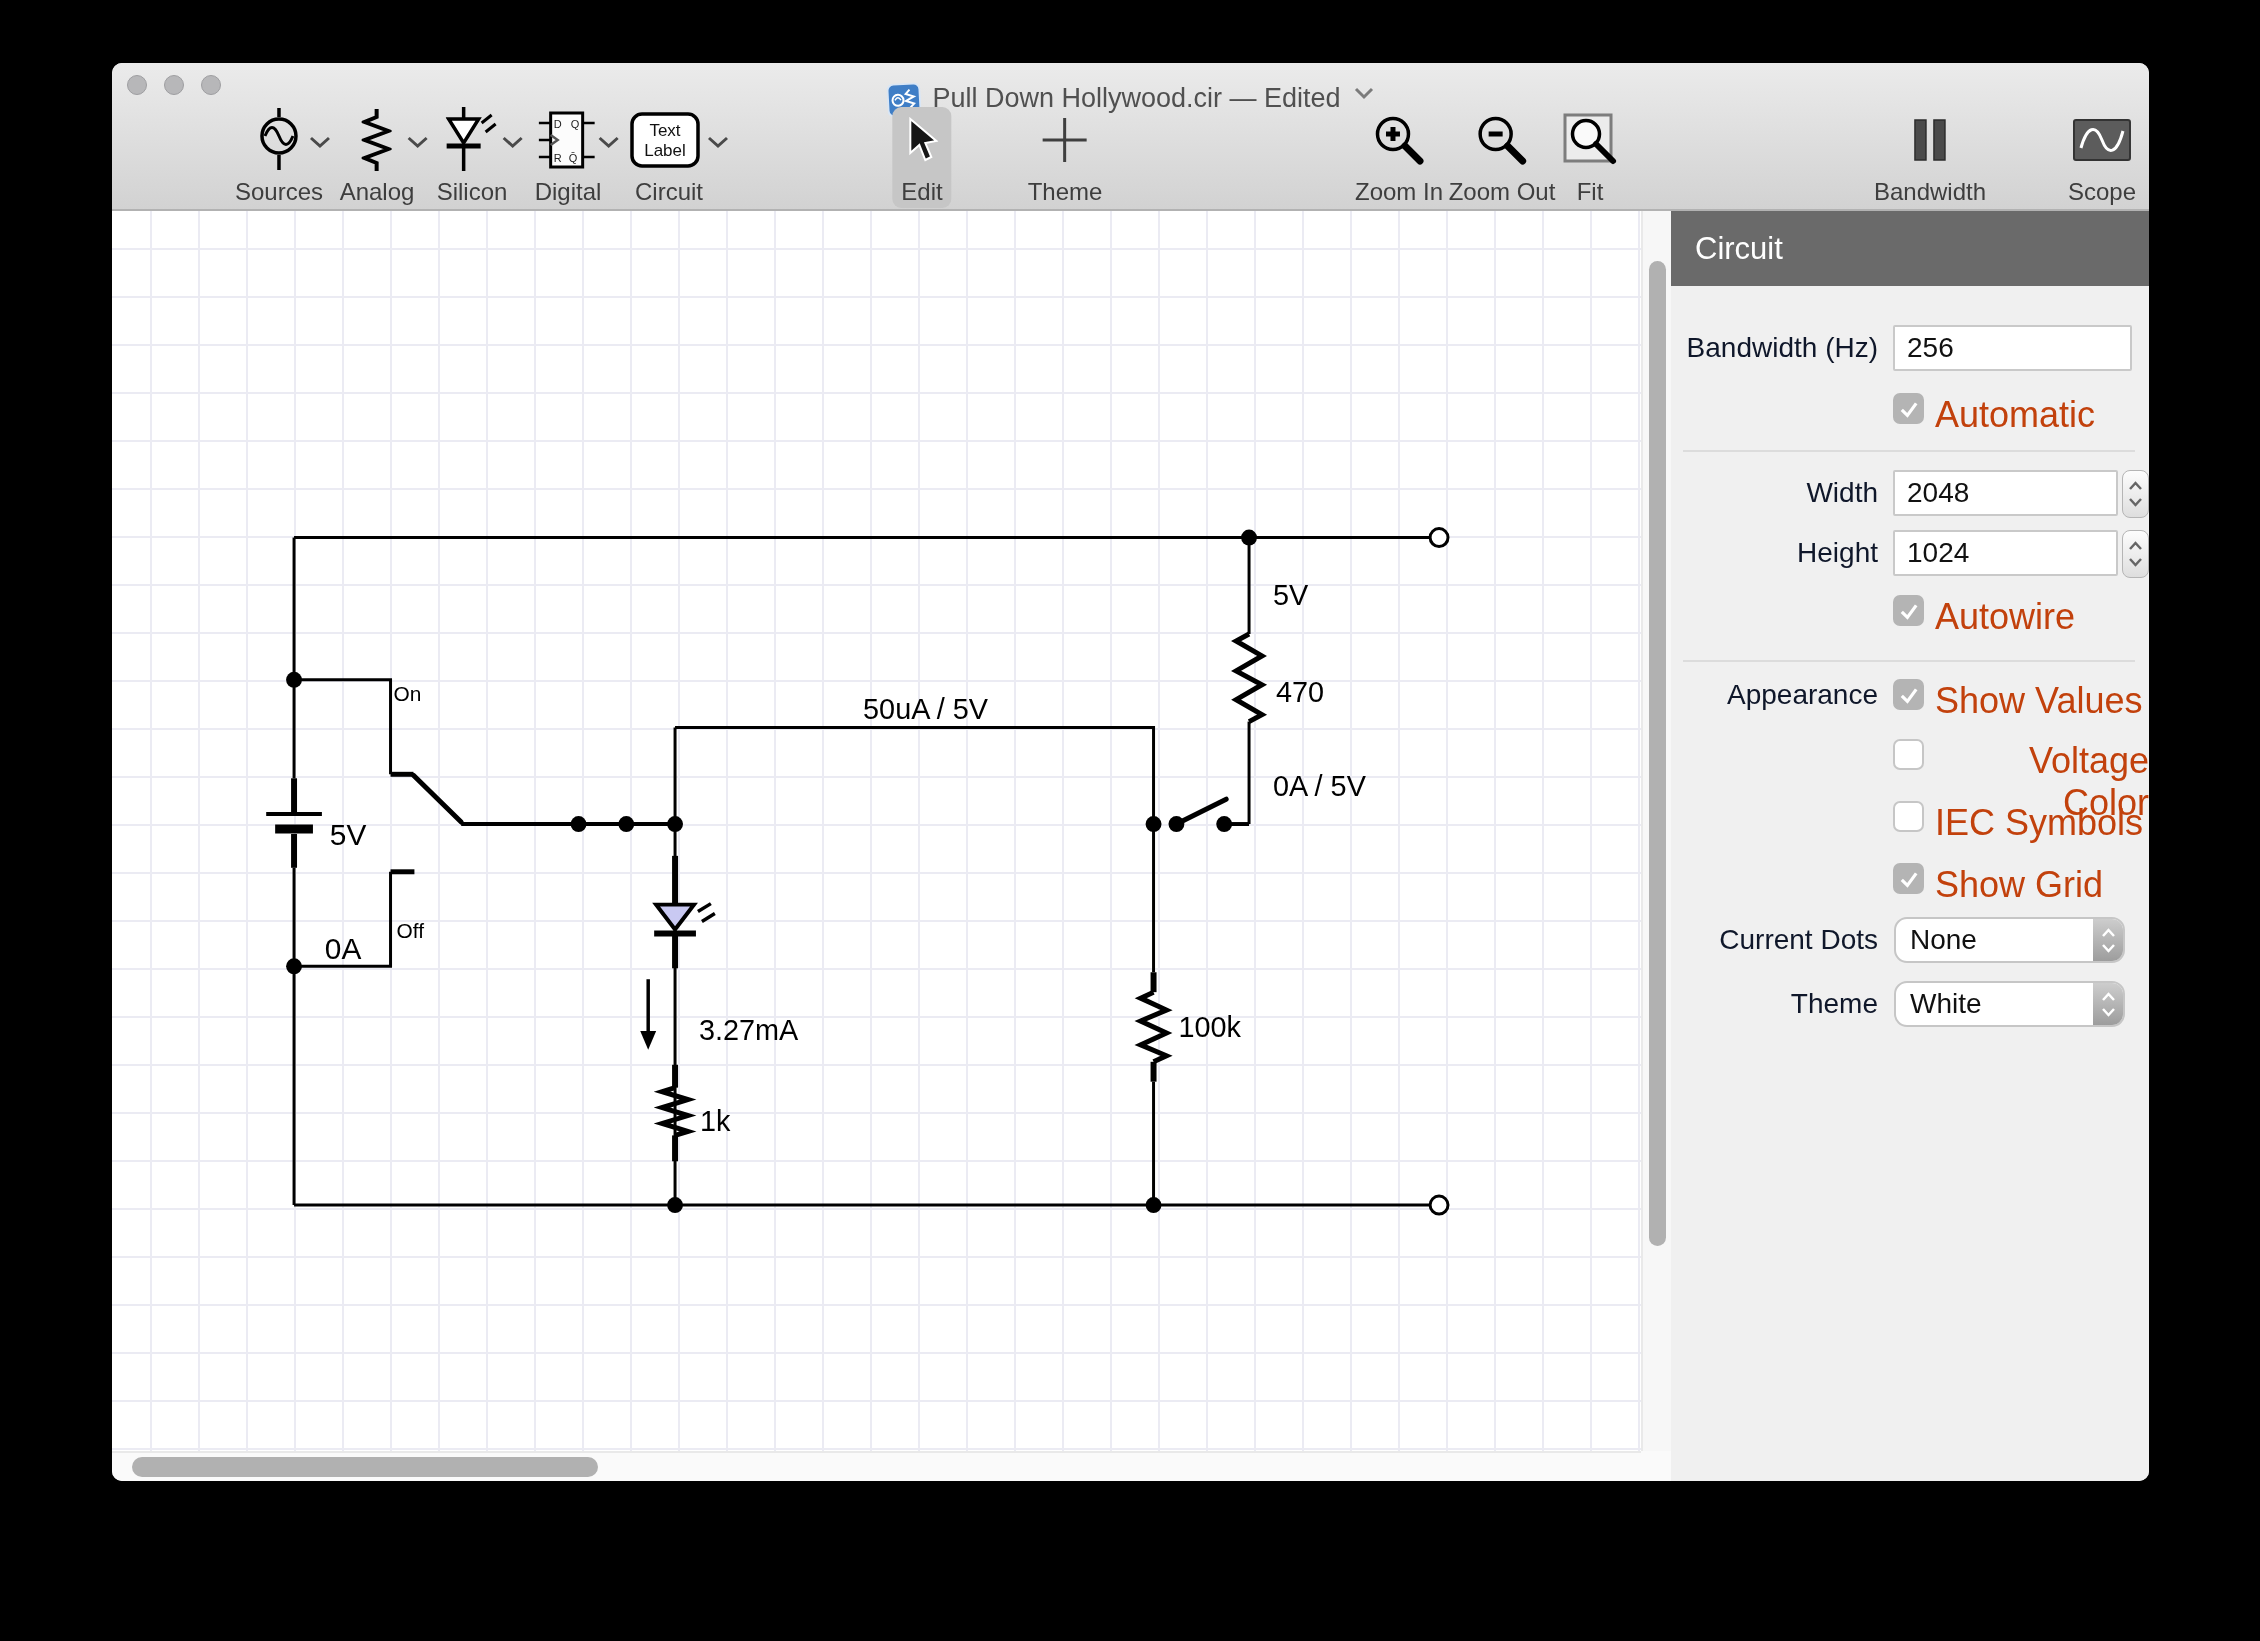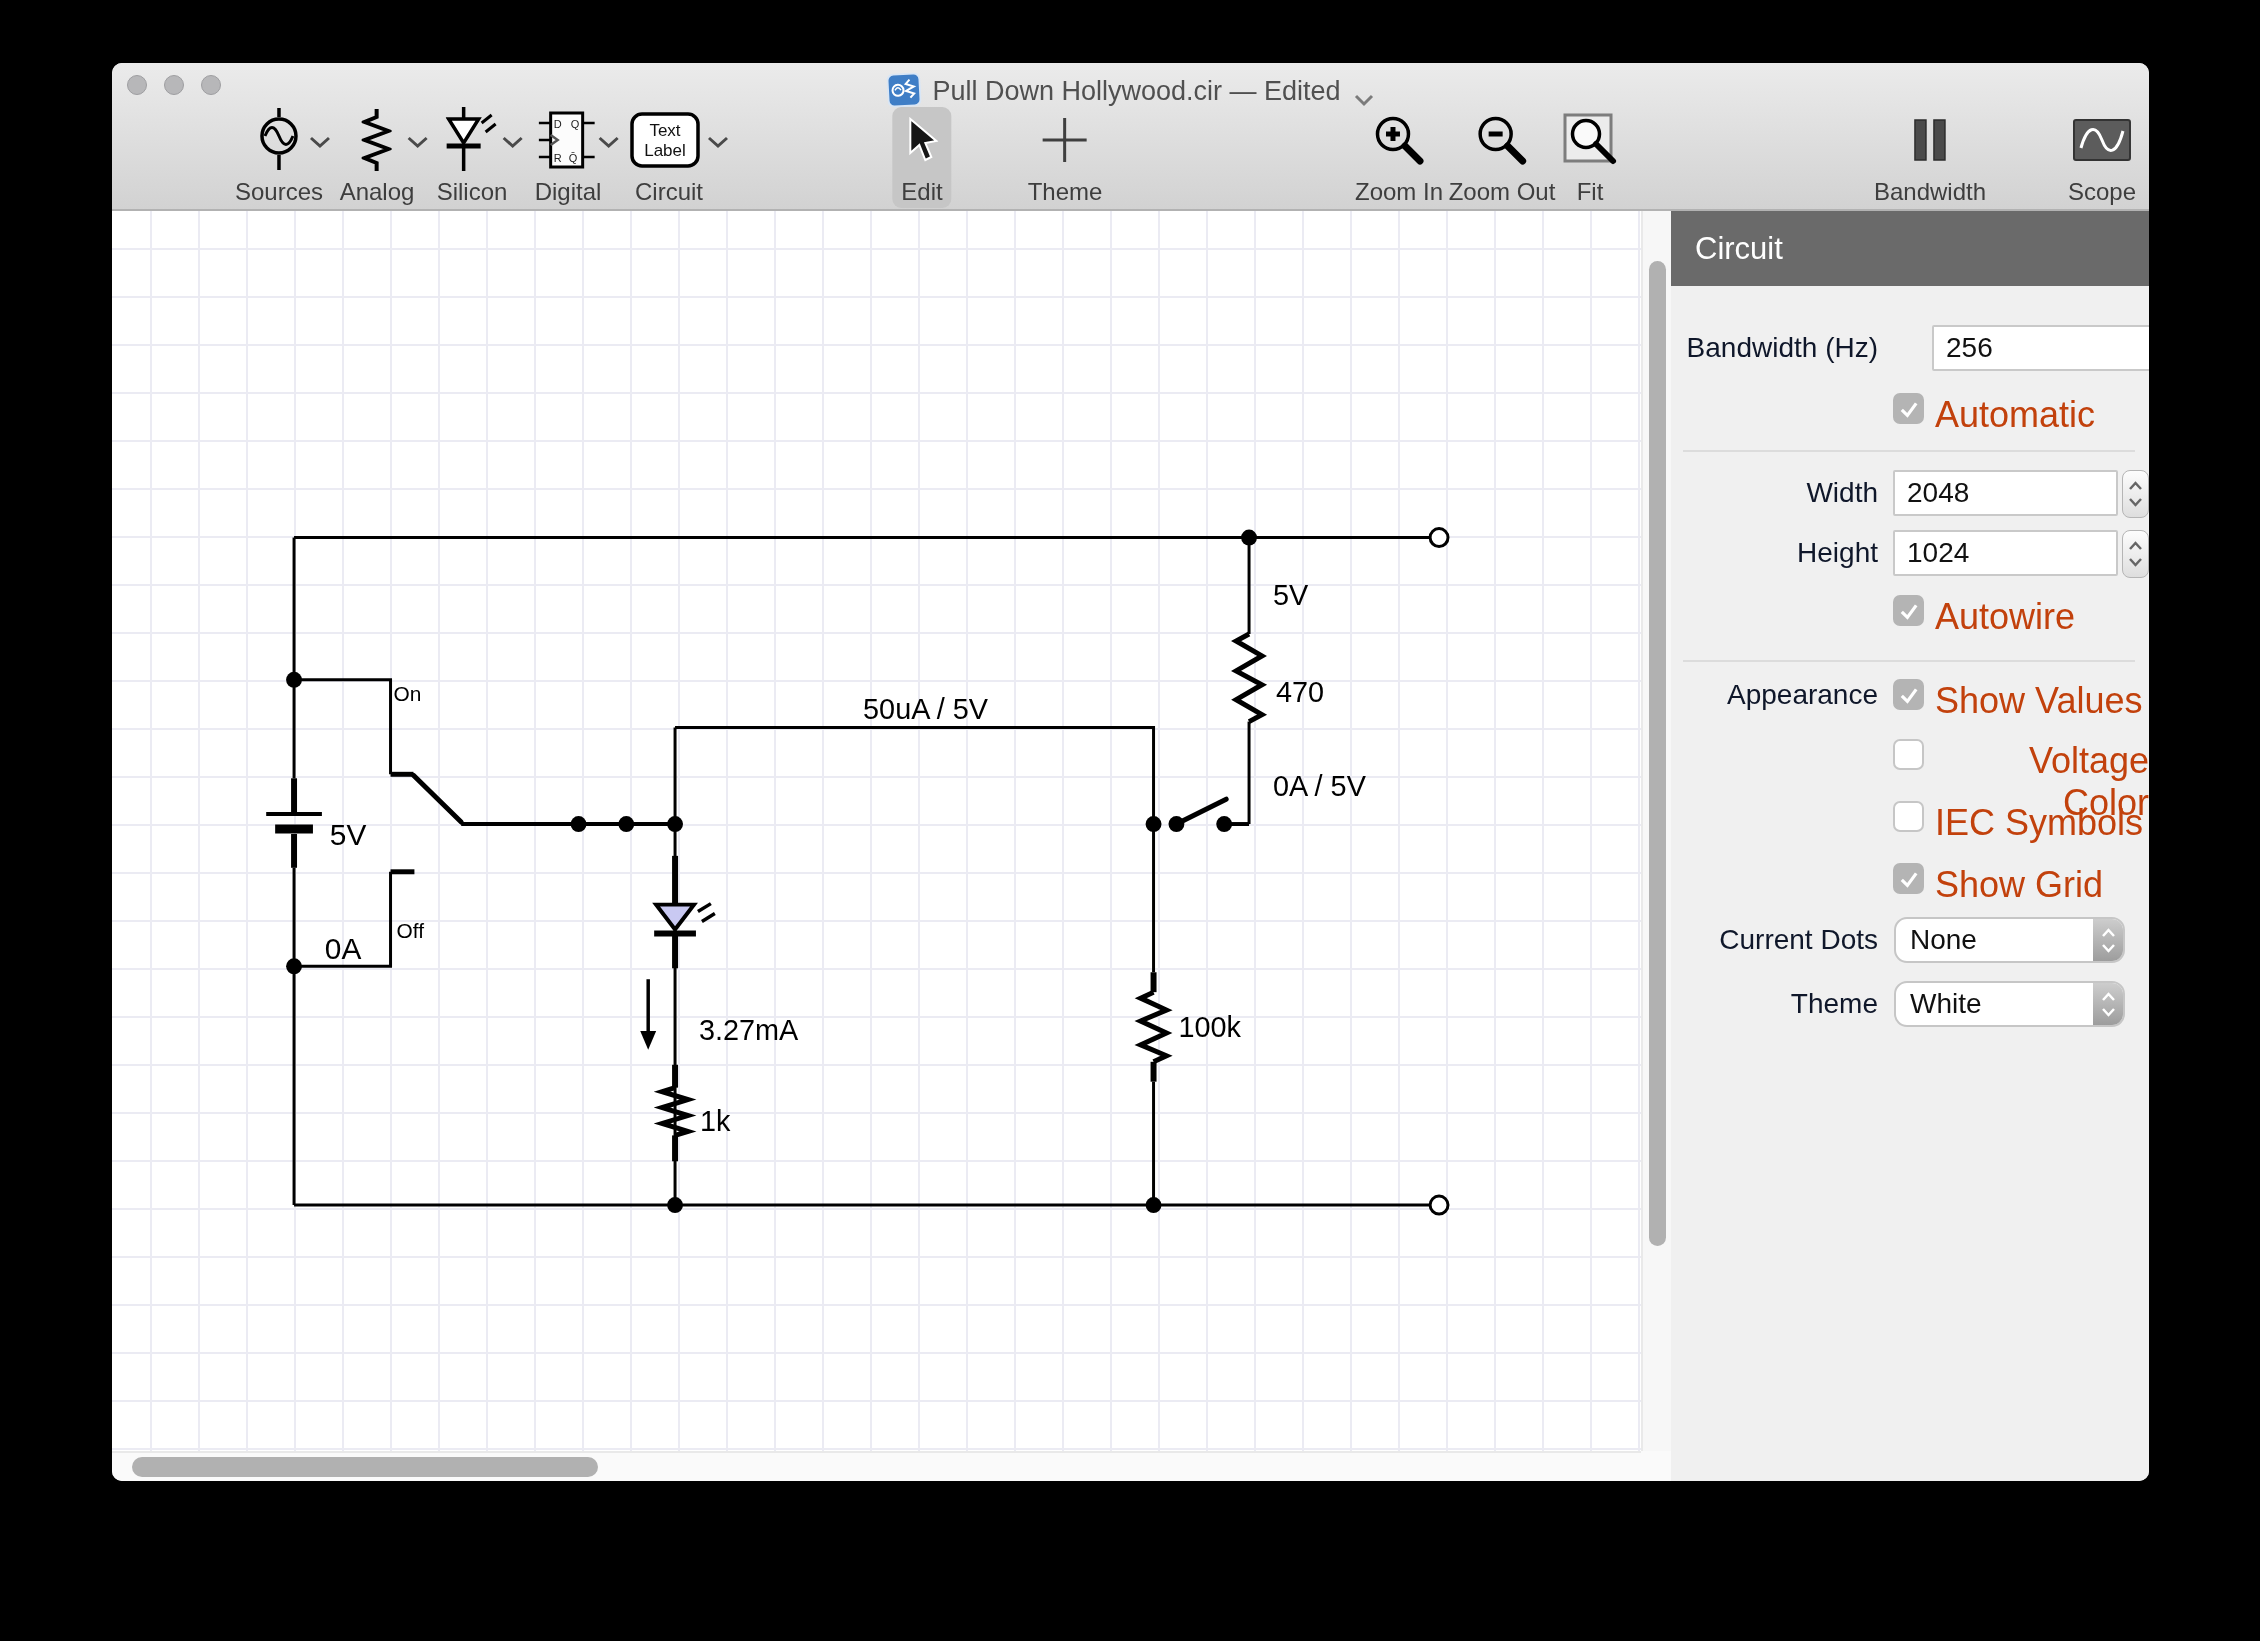--- a/index.html
+++ b/index.html
@@ -5,22 +5,22 @@
   html,body{margin:0;padding:0;background:#000;}
   .stage{position:relative;width:2261px;height:1642px;background:#000;overflow:hidden;
          font-family:"Liberation Sans",sans-serif;}
   .window{position:absolute;left:112px;top:63px;width:2037px;height:1418px;border-radius:10px;
           overflow:hidden;background:#f0f0f0;box-shadow:0 30px 80px rgba(0,0,0,.6);}
   
   .header{position:absolute;left:0;top:0;width:100%;height:148px;
           background:linear-gradient(#ebebeb,#d2d2d2);border-bottom:2px solid #b2b2b2;box-sizing:border-box;}
   .traffic{position:absolute;top:12px;left:15px;display:flex;gap:17px;}
   .tl{width:20px;height:20px;border-radius:50%;background:#b7b7b9;border:1px solid #9e9ea1;box-sizing:border-box;}
-  .titlerow{position:absolute;top:8px;left:0;right:0;height:36px;display:flex;justify-content:center;
-            align-items:flex-end;gap:11px;font-size:27px;color:#505050;}
+  .titlerow{position:absolute;top:20px;left:0;right:0;height:36px;display:flex;justify-content:center;
+            align-items:flex-start;gap:11px;font-size:27px;color:#505050;}
   .appicon{width:34px;height:34px;transform:rotate(-3deg);}
   .tchevbig{margin-left:2px;margin-top:4px;}
   
   .tbtn{position:absolute;top:44px;height:101px;transform:translateX(-50%);
         display:flex;flex-direction:column;align-items:center;padding:0 9px;border-radius:9px;}
   .tbtn.selected{background:#c6c6c6;}
   .ticon{height:66px;display:flex;align-items:center;justify-content:center;}
   .tlabel{font-size:24px;color:#3e3e3e;margin-top:5px;white-space:nowrap;}
   .tchev{position:absolute;top:28px;left:calc(50% + 30px);}
   .ffpin{font-size:11px;font-family:"Liberation Sans",sans-serif;fill:#222;}
@@ -356,21 +356,21 @@
       <div class="hscroll">
         <div class="hthumb"></div>
       </div>
       <div class="scorner"></div>
     </div>
 
     <div class="sidebar">
       <div class="sb-header">Circuit</div>
 
       <div class="sb-label" style="top:121px">Bandwidth (Hz)</div>
-      <input class="sb-input" style="top: 114px; width: 239px; margin-left: 39px;" readonly="" value="256">
+      <input class="sb-input" style="top: 114px; width: 239px;" readonly="" value="256">
 
       <div class="checkbox checked" style="top:182px">
         <svg width="24" height="24" viewBox="0 0 30 30">
           <polyline points="6,16 13,23 24,8" fill="none" stroke="#fff" stroke-width="4"></polyline>
           </svg>
       </div>
       <div class="cb-label" style="top:183px">Automatic</div>
 
       <div class="sep" style="top:239px"></div>
 

